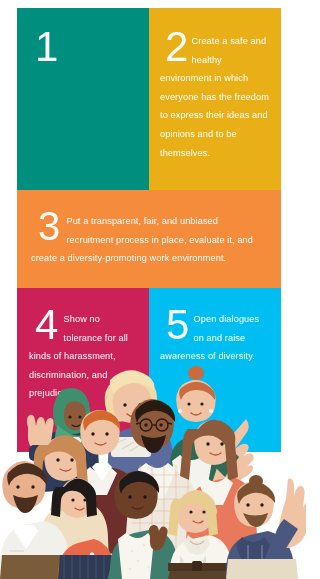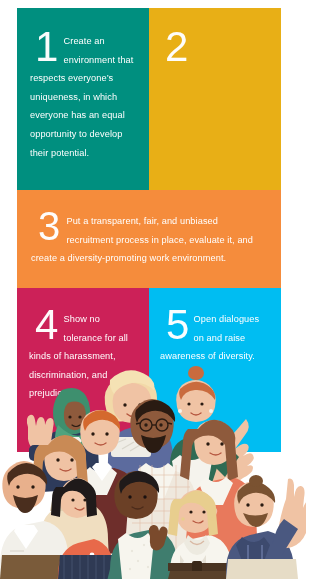--- a/index.html
+++ b/index.html
@@ -110,27 +110,27 @@
   #illustration svg { display: block; width: 306px; height: 224px; }
 </style>
 </head>
 <body>
 
 <div id="infographic">
 
   <div class="panel" id="panel-1">
     <div class="panel-inner">
       <span class="num">1</span>
-      <span class="body-text">Create an environment that respects everyone’s uniqueness, in which everyone has an equal opportunity to develop their potential.</span>
     </div>
   </div>
 
   <div class="panel" id="panel-2">
     <div class="panel-inner">
       <span class="num">2</span>
+      <span class="body-text">Create a safe and healthy environment in which everyone has the freedom to express their ideas and opinions and to be themselves.</span>
     </div>
   </div>
 
   <div class="panel" id="panel-3">
     <div class="panel-inner">
       <span class="num">3</span>
       <span class="body-text">Put a transparent, fair, and unbiased recruitment process in place, evaluate it, and create a diversity-promoting work environment.</span>
     </div>
   </div>
 

